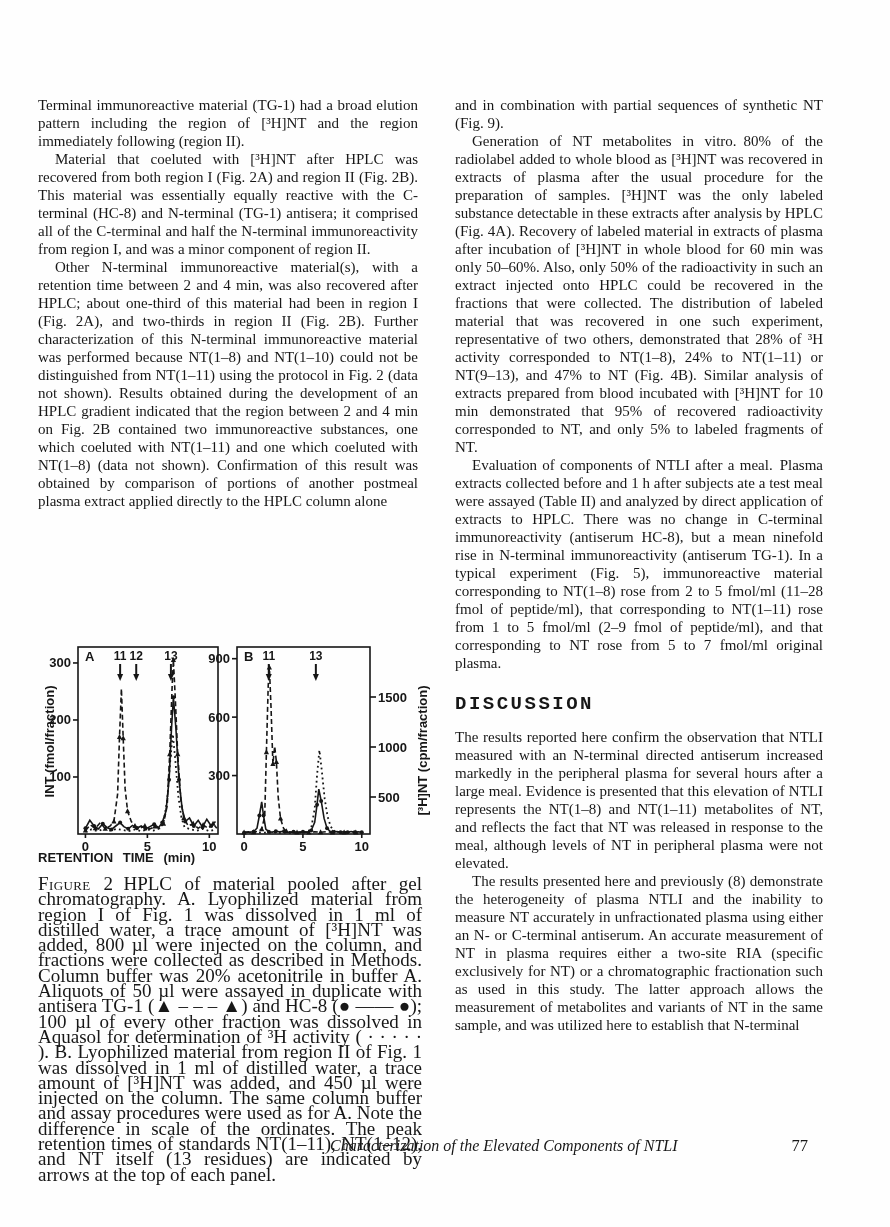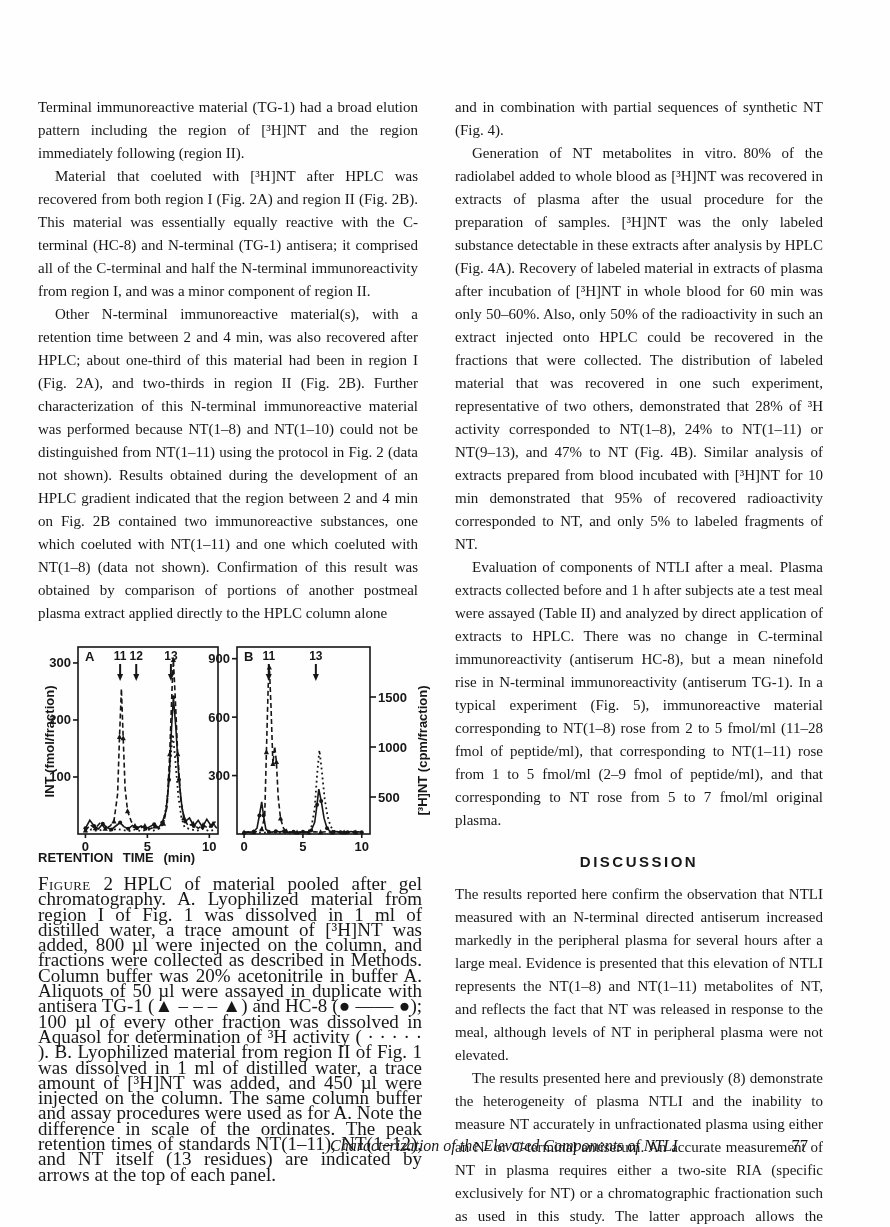--- a/index.html
+++ b/index.html
@@ -1,25 +1,25 @@
 <!DOCTYPE html>
 <html><head>
 <meta charset="utf-8">
 <style>
   html,body{margin:0;padding:0;background:#ffffff;}
   .page{position:relative;width:890px;height:1227px;background:#fefefe;
         font-family:"Liberation Serif","DejaVu Serif",serif;color:#171717;overflow:hidden;}
   .col{position:absolute;top:96px;}
   .col-left{left:38px;width:380px;}
   .col-right{left:455px;width:368px;}
-  .bp{margin:0;font-size:15px;line-height:23px;text-align:justify;}
+  .bp{margin:0;font-size:15px;line-height:18px;text-align:justify;}
   .indent{text-indent:17px;}
   .lead{margin-right:7px;}
-  .discussion{font-weight:bold;font-size:15px;letter-spacing:2.5px;text-align:center;
-              margin:21px 0 13px 0;font-family:Liberation Sans, sans-serif;}
+  .discussion{font-weight:bold;font-size:19px;letter-spacing:2.5px;
+              margin:21px 0 13px 0;font-family:Liberation Mono, monospace;}
   .figure{position:absolute;left:38px;top:644px;width:406px;height:230px;}
   #figure-svg{position:absolute;left:0;top:0;overflow:visible;}
   .axlab{position:absolute;font-family:"Liberation Sans","DejaVu Sans",sans-serif;
          font-weight:bold;font-size:13px;color:#161616;white-space:nowrap;}
   .ylab-left{left:-82px;top:90px;width:187px;text-align:center;transform:rotate(-90deg);}
   .ylab-right{left:289px;top:99px;width:190px;text-align:center;transform:rotate(-90deg);}
   .xlab{left:0;top:206px;width:372px;text-align:left;word-spacing:6px;}
   .caption{position:absolute;left:38px;top:876px;width:384px;font-size:19px;
            line-height:15.3px;text-align:justify;}
   .figlabel{font-variant:small-caps;letter-spacing:0.4px;margin-right:10px;}
@@ -166,21 +166,21 @@
         <polyline points="206.1,189.0 211.9,188.6 217.8,189.0 223.7,188.4 229.6,188.8 235.5,188.4 241.4,188.8 247.3,188.6 253.1,189.0 259.0,188.6 264.9,188.8 269.6,188.1 273.2,184.2 276.7,164.7 279.0,131.6 281.4,106.2 283.7,125.7 286.7,154.9 289.6,172.5 292.6,182.2 295.5,186.5 299.0,188.4" fill="none" stroke="#161616" stroke-width="1.8" stroke-dasharray="1.8,3.2"></polyline>
       </svg>
     <div class="axlab ylab-left">INT (fmol/fraction)</div>
     <div class="axlab ylab-right">[³H]NT (cpm/fraction)</div>
     <div class="axlab xlab">RETENTION TIME (min)</div>
   </div>
 
   <div class="caption"><span class="figlabel">Figure 2</span><span>HPLC of material pooled after gel chromatography. A. Lyophilized material from region I of Fig. 1 was dissolved in 1 ml of distilled water, a trace amount of [³H]NT was added, 800 µl were injected on the column, and fractions were collected as described in Methods. Column buffer was 20% acetonitrile in buffer A. Aliquots of 50 µl were assayed in duplicate with antisera TG-1 (▲ – – – ▲) and HC-8 (● —— ●); 100 µl of every other fraction was dissolved in Aquasol for determination of ³H activity ( · · · · · ). B. Lyophilized material from region II of Fig. 1 was dissolved in 1 ml of distilled water, a trace amount of [³H]NT was added, and 450 µl were injected on the column. The same column buffer and assay procedures were used as for A. Note the difference in scale of the ordinates. The peak retention times of standards NT(1–11), NT(1–12), and NT itself (13 residues) are indicated by arrows at the top of each panel.</span></div>
 
   <div class="col col-right">
-    <p class="bp">and in combination with partial sequences of synthetic NT (Fig. 4).</p>
+    <p class="bp">and in combination with partial sequences of synthetic NT (Fig. 9).</p>
     <p class="bp indent"><span class="lead">Generation of NT metabolites in vitro.</span><span>80% of the radiolabel added to whole blood as [³H]NT was recovered in extracts of plasma after the usual procedure for the preparation of samples. [³H]NT was the only labeled substance detectable in these extracts after analysis by HPLC (Fig. 4A). Recovery of labeled material in extracts of plasma after incubation of [³H]NT in whole blood for 60 min was only 50–60%. Also, only 50% of the radioactivity in such an extract injected onto HPLC could be recovered in the fractions that were collected. The distribution of labeled material that was recovered in one such experiment, representative of two others, demonstrated that 28% of ³H activity corresponded to NT(1–8), 24% to NT(1–11) or NT(9–13), and 47% to NT (Fig. 4B). Similar analysis of extracts prepared from blood incubated with [³H]NT for 10 min demonstrated that 95% of recovered radioactivity corresponded to NT, and only 5% to labeled fragments of NT.</span></p>
     <p class="bp indent"><span class="lead">Evaluation of components of NTLI after a meal.</span><span>Plasma extracts collected before and 1 h after subjects ate a test meal were assayed (Table II) and analyzed by direct application of extracts to HPLC. There was no change in C-terminal immunoreactivity (antiserum HC-8), but a mean ninefold rise in N-terminal immunoreactivity (antiserum TG-1). In a typical experiment (Fig. 5), immunoreactive material corresponding to NT(1–8) rose from 2 to 5 fmol/ml (11–28 fmol of peptide/ml), that corresponding to NT(1–11) rose from 1 to 5 fmol/ml (2–9 fmol of peptide/ml), and that corresponding to NT rose from 5 to 7 fmol/ml original plasma.</span></p>
     <h2 class="discussion">DISCUSSION</h2>
     <p class="bp">The results reported here confirm the observation that NTLI measured with an N-terminal directed antiserum increased markedly in the peripheral plasma for several hours after a large meal. Evidence is presented that this elevation of NTLI represents the NT(1–8) and NT(1–11) metabolites of NT, and reflects the fact that NT was released in response to the meal, although levels of NT in peripheral plasma were not elevated.</p>
     <p class="bp indent">The results presented here and previously (8) demonstrate the heterogeneity of plasma NTLI and the inability to measure NT accurately in unfractionated plasma using either an N- or C-terminal antiserum. An accurate measurement of NT in plasma requires either a two-site RIA (specific exclusively for NT) or a chromatographic fractionation such as used in this study. The latter approach allows the measurement of metabolites and variants of NT in the same sample, and was utilized here to establish that N-terminal</p>
   </div>
 
   <div class="footer">
     <span class="running">Characterization of the Elevated Components of NTLI</span>
     <span class="pagenum">77</span>

